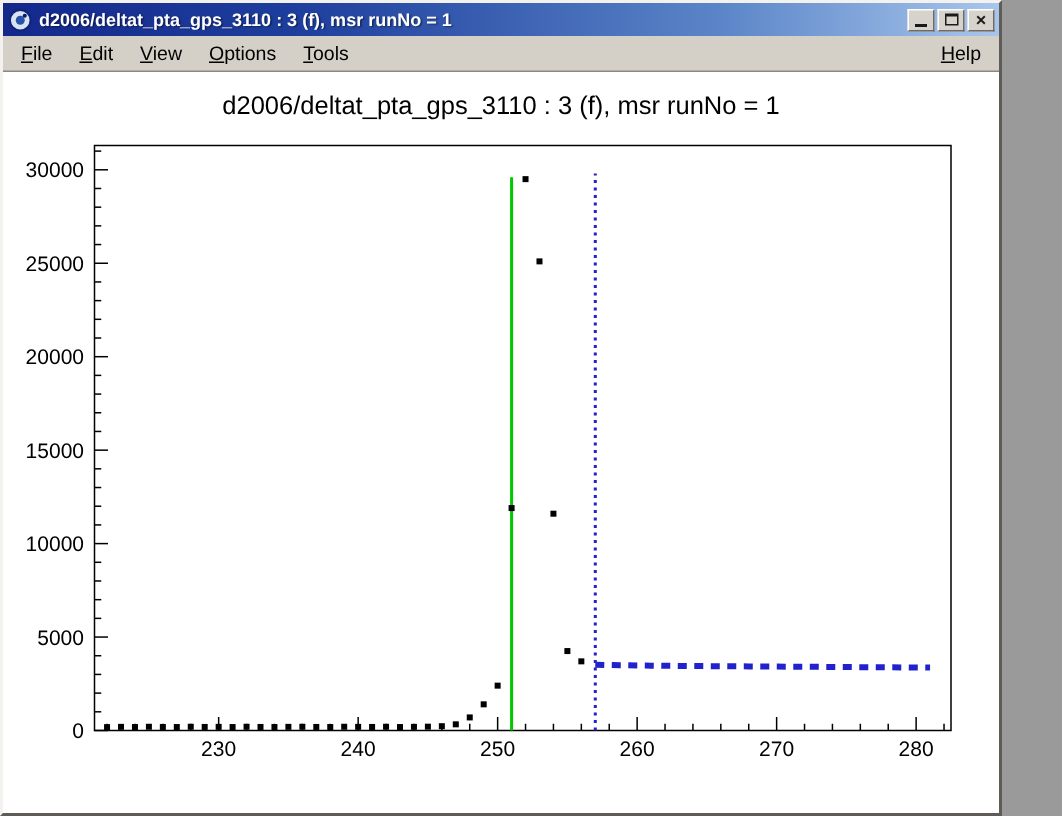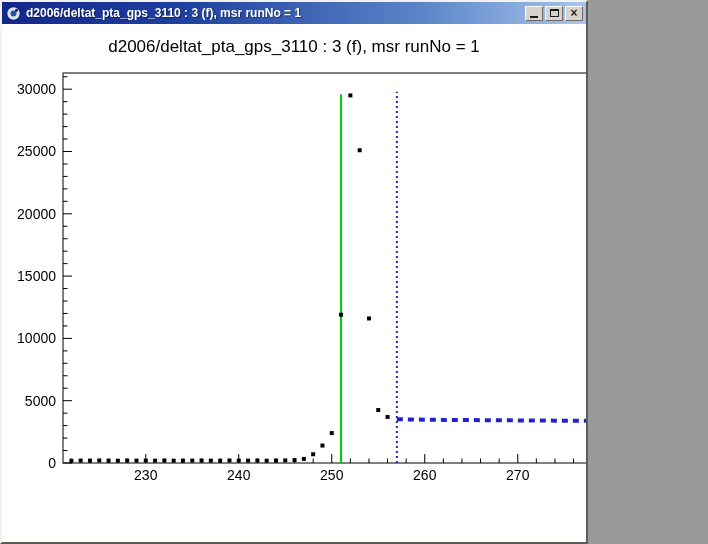--- a/index.html
+++ b/index.html
@@ -1,17 +1,17 @@
 <!DOCTYPE html>
 <html><head>
 <meta charset="utf-8">
 <style>
   html,body{margin:0;padding:0;background:#9a9a9a;font-family:"Liberation Sans",sans-serif;}
   .window{
-    width:588px;height:544px;box-sizing:border-box;position:relative;
+    width:668px;height:544px;box-sizing:border-box;position:relative;
     background:#d4d0c8;display:flex;flex-direction:column;
     border:2px solid;border-color:#f4f2ee #5f5c58 #5f5c58 #f4f2ee;
   }
   
   .titlebar{
     height:22px;flex:0 0 22px;display:flex;align-items:center;padding:0 3px;
     background:linear-gradient(90deg,#14288c 0%,#1e3f9e 30%,#5b85c8 72%,#a8c6ec 100%);
   }
   .app-icon{width:16px;height:16px;flex:0 0 16px;display:flex;align-items:center;justify-content:center;}
   .title-text{
@@ -64,20 +64,28 @@
         </span>
       <span class="win-btn">
           <span class="glyph-max"></span>
         </span>
       <span class="win-btn">
           <span class="glyph-close">×</span>
         </span>
     </span>
   </div>
 
+  <div class="menubar">
+    <span class="menu-item accesskey"><u>F</u>ile</span>
+    <span class="menu-item accesskey"><u>E</u>dit</span>
+    <span class="menu-item accesskey"><u>V</u>iew</span>
+    <span class="menu-item accesskey"><u>O</u>ptions</span>
+    <span class="menu-item accesskey"><u>T</u>ools</span>
+    <span class="menu-item accesskey help"><u>H</u>elp</span>
+  </div>
 
   <div class="canvas">
     <div class="plot-title">d2006/deltat_pta_gps_3110 : 3 (f), msr runNo = 1</div>
     <svg id="plot-svg" class="plot" width="704" height="494">
         <rect x="61" y="49" width="571" height="390" fill="none" stroke="#000000" stroke-width="1"></rect>
         <line x1="69.36970684039093" y1="439" x2="69.36970684039093" y2="434.5" stroke="#000"></line>
         <line x1="87.96905537459288" y1="439" x2="87.96905537459288" y2="434.5" stroke="#000"></line>
         <line x1="106.56840390879483" y1="439" x2="106.56840390879483" y2="434.5" stroke="#000"></line>
         <line x1="125.16775244299679" y1="439" x2="125.16775244299679" y2="434.5" stroke="#000"></line>
         <line x1="162.3664495114007" y1="439" x2="162.3664495114007" y2="434.5" stroke="#000"></line>

